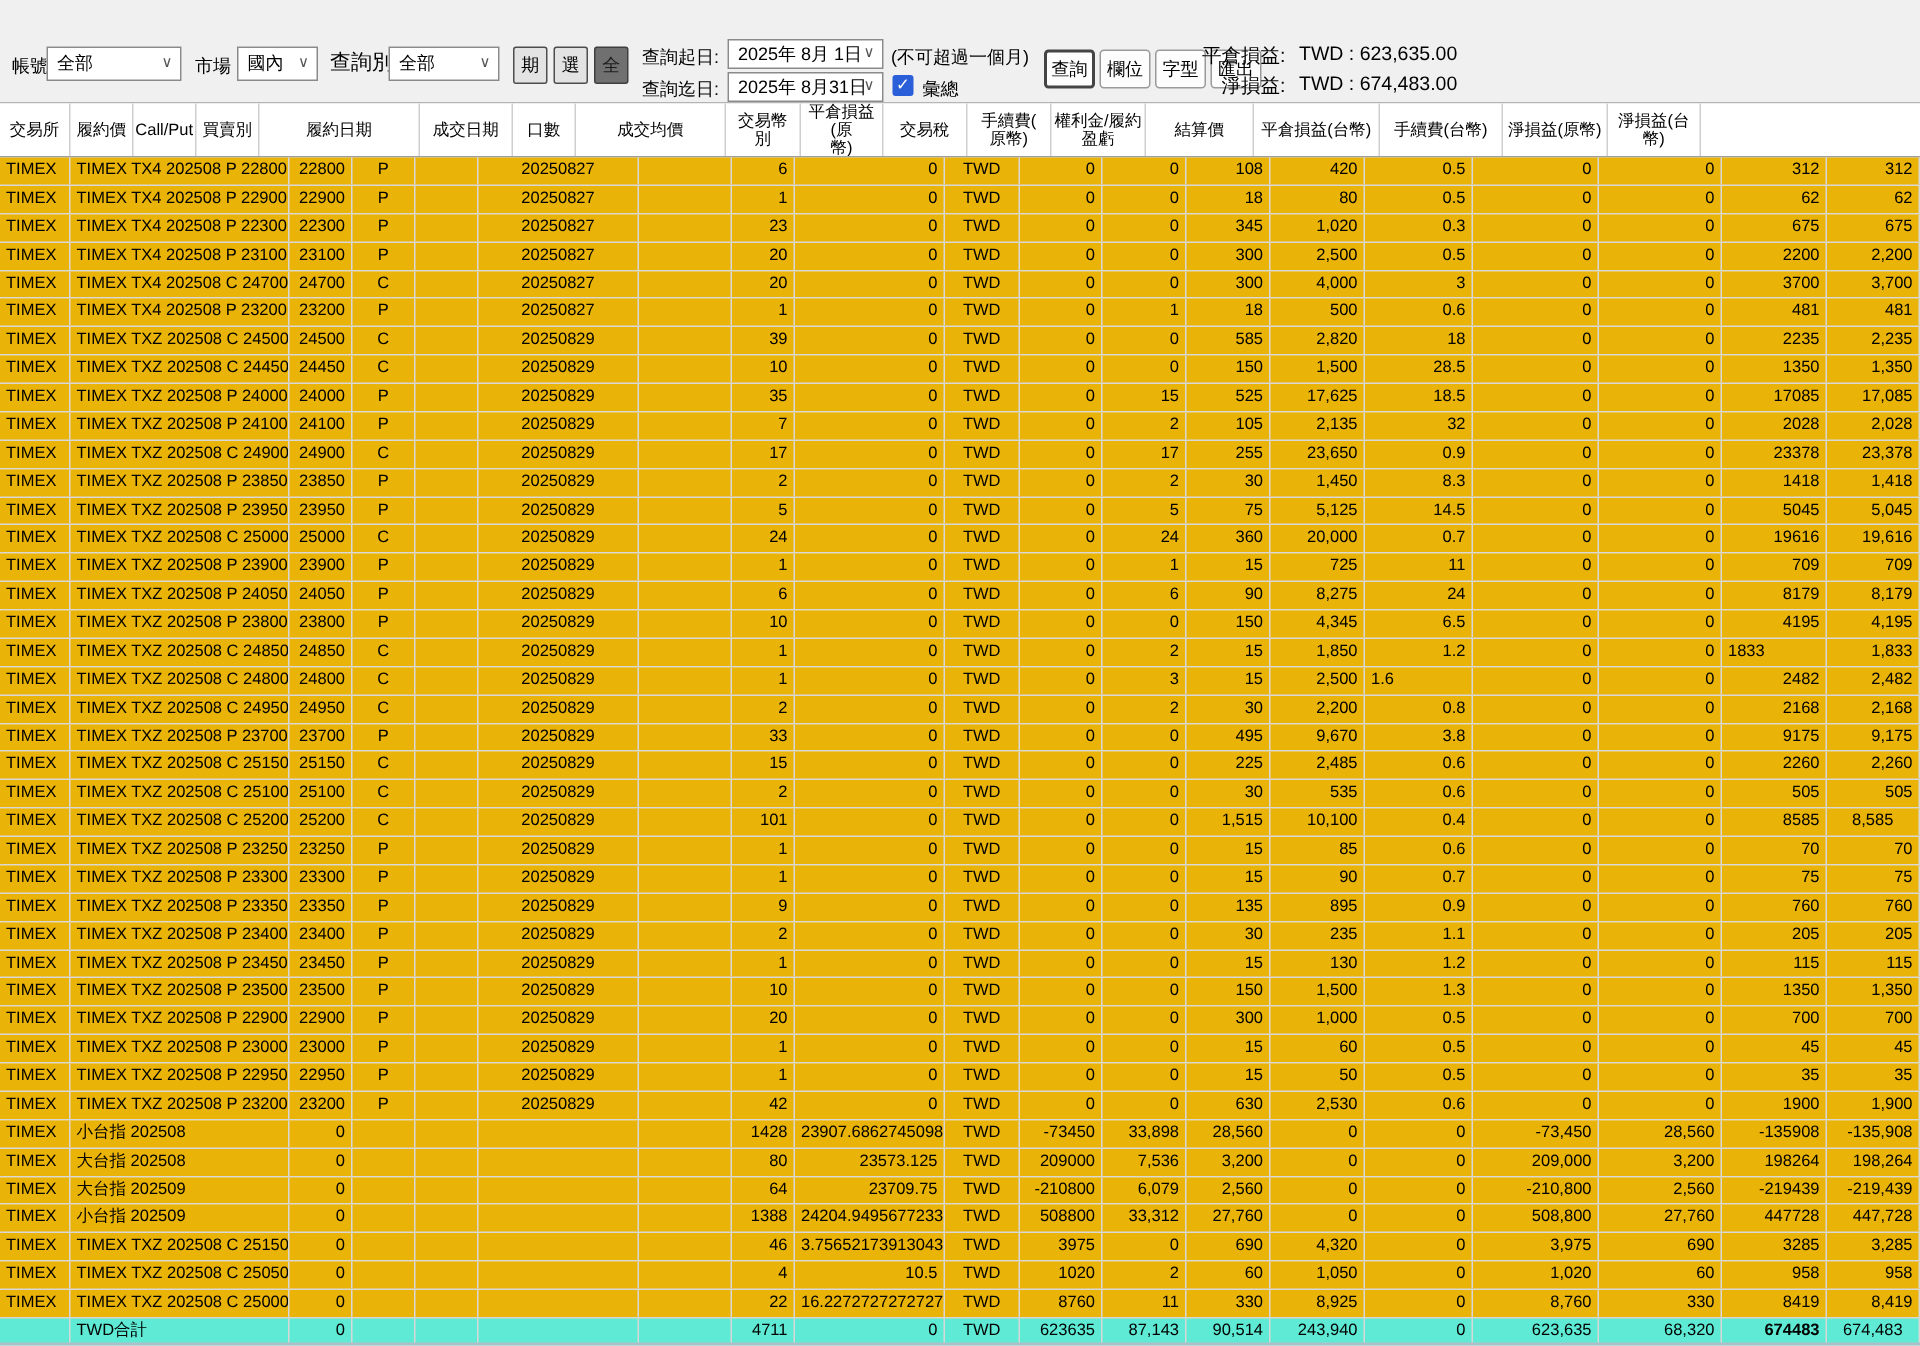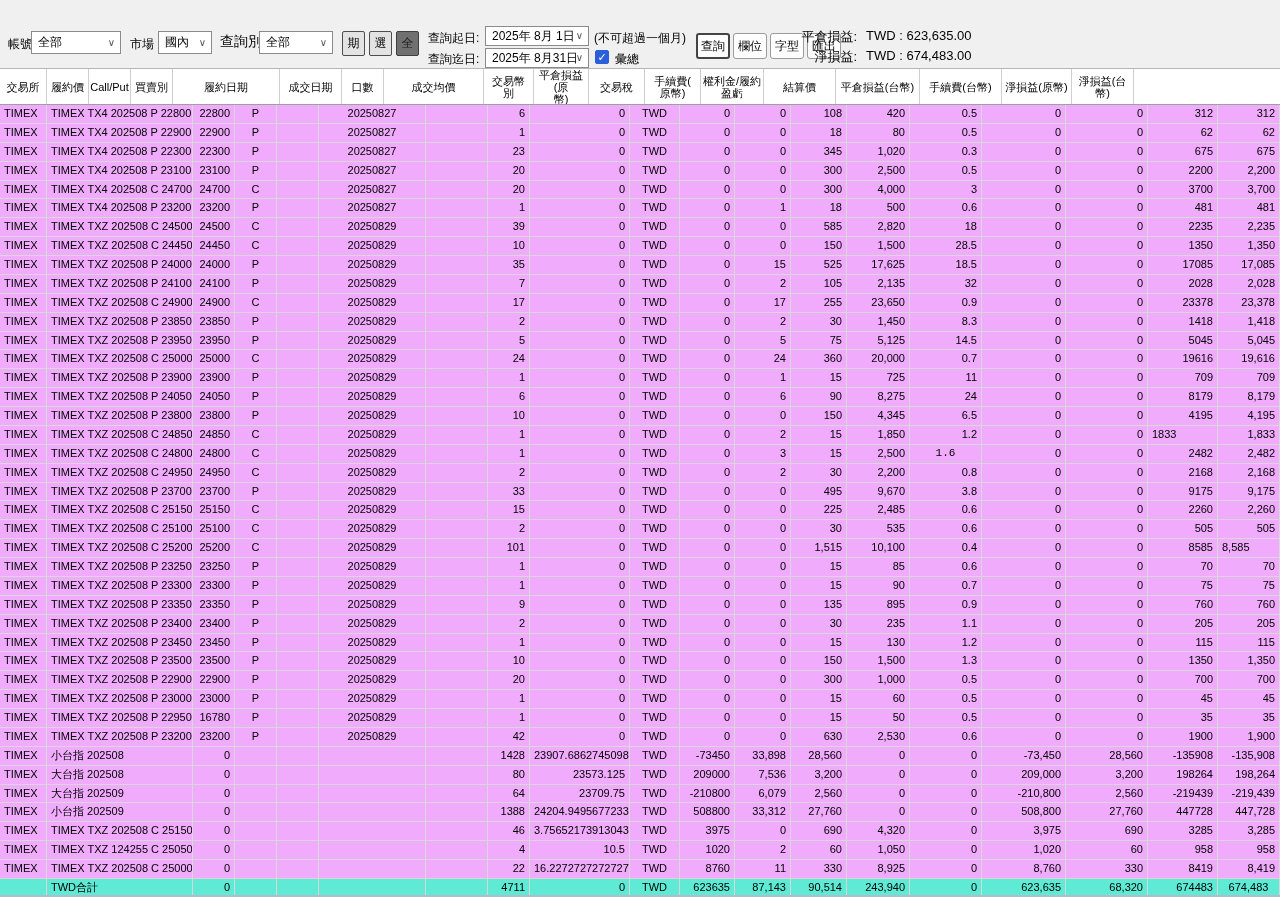--- a/index.html
+++ b/index.html
@@ -22,21 +22,21 @@
   .cmd-btn { position:absolute; width:34px; height:26px; background:#fdfdfd; border:1px solid #9a9a9a; border-radius:3px; font-size:12px; text-align:center; line-height:24px; }
   .cmd-btn.focused { border:2px solid #444; line-height:22px; }
   .checkbox { position:absolute; width:14px; height:14px; background:#2b5fd9; border:1px solid #2b5fd9; border-radius:2px; color:#fff; font-size:11px; line-height:13px; text-align:center; }
   .summary-label { position:absolute; width:62px; text-align:right; font-size:13px; }
   .summary-value { position:absolute; font-size:13px; white-space:nowrap; }
 
   
   .grid { position:absolute; left:0; top:68px; width:1280px; height:829px; background:#fff; border-top:1px solid #b5b5b5; }
   .grid-header { display:flex; height:36px; border-bottom:1px solid #9f9f9f; background:#fff; }
   .header-cell { border-right:1px solid #cfcfcf; font-size:11px; line-height:12px; display:flex; align-items:center; justify-content:center; text-align:center; white-space:pre-line; overflow:hidden; }
-  .grid-row { display:flex; height:18.88px; border-bottom:1px solid #d8d8d8; background:#f0abfc; }
+  .grid-row { display:flex; height:18.88px; border-bottom:1px solid #d8d8d8; background:#eab308; }
   .grid-row.total { background:#5eead4; }
   .cell { border-right:1px solid #d8d8d8; font-size:11px; line-height:17.5px; padding:0 4px; white-space:nowrap; overflow:hidden; }
   .bottom-edge { position:absolute; left:0; bottom:0; width:1280px; height:2px; background:#aebfc9; }
 </style>
 </head>
 <body>
 
 <div class="window">
 
 
@@ -501,21 +501,21 @@
           <div class="cell" style="width: 42px; text-align: center;"></div>
           <div class="cell" style="width: 107px; text-align: center;">20250829</div>
           <div class="cell" style="width: 62px; text-align: center;"></div>
           <div class="cell" style="width: 42px; text-align: right;">1</div>
           <div class="cell" style="width: 100px; text-align: right;">0</div>
           <div class="cell" style="width: 50px; text-align: center;">TWD</div>
           <div class="cell" style="width: 55px; text-align: right;">0</div>
           <div class="cell" style="width: 56px; text-align: right;">3</div>
           <div class="cell" style="width: 56px; text-align: right;">15</div>
           <div class="cell" style="width: 63px; text-align: right;">2,500</div>
-          <div class="cell" style="width: 72px; text-align: center; font-family: Liberation Mono, monospace;">1.6</div>
+          <div class="cell" style="width: 72px; text-align: left;">1.6</div>
           <div class="cell" style="width: 84px; text-align: right;">0</div>
           <div class="cell" style="width: 82px; text-align: right;">0</div>
           <div class="cell" style="width: 70px; text-align: right;">2482</div>
           <div class="cell" style="width: 62px; text-align: right;">2,482</div>
         </div>
         <div class="grid-row">
           <div class="cell" style="width: 47px; text-align: left;">TIMEX</div>
           <div class="cell" style="width: 146px; text-align: left;">TIMEX TXZ 202508 C 24950</div>
           <div class="cell" style="width: 42px; text-align: right;">24950</div>
           <div class="cell" style="width: 42px; text-align: center;">C</div>
@@ -610,21 +610,21 @@
           <div class="cell" style="width: 100px; text-align: right;">0</div>
           <div class="cell" style="width: 50px; text-align: center;">TWD</div>
           <div class="cell" style="width: 55px; text-align: right;">0</div>
           <div class="cell" style="width: 56px; text-align: right;">0</div>
           <div class="cell" style="width: 56px; text-align: right;">1,515</div>
           <div class="cell" style="width: 63px; text-align: right;">10,100</div>
           <div class="cell" style="width: 72px; text-align: right;">0.4</div>
           <div class="cell" style="width: 84px; text-align: right;">0</div>
           <div class="cell" style="width: 82px; text-align: right;">0</div>
           <div class="cell" style="width: 70px; text-align: right;">8585</div>
-          <div class="cell" style="width: 62px; text-align: left;">8,585</div>
+          <div class="cell" style="width: 62px; text-align: center;">8,585</div>
         </div>
         <div class="grid-row">
           <div class="cell" style="width: 47px; text-align: left;">TIMEX</div>
           <div class="cell" style="width: 146px; text-align: left;">TIMEX TXZ 202508 P 23250</div>
           <div class="cell" style="width: 42px; text-align: right;">23250</div>
           <div class="cell" style="width: 42px; text-align: center;">P</div>
           <div class="cell" style="width: 42px; text-align: center;"></div>
           <div class="cell" style="width: 107px; text-align: center;">20250829</div>
           <div class="cell" style="width: 62px; text-align: center;"></div>
           <div class="cell" style="width: 42px; text-align: right;">1</div>
@@ -783,21 +783,21 @@
           <div class="cell" style="width: 63px; text-align: right;">60</div>
           <div class="cell" style="width: 72px; text-align: right;">0.5</div>
           <div class="cell" style="width: 84px; text-align: right;">0</div>
           <div class="cell" style="width: 82px; text-align: right;">0</div>
           <div class="cell" style="width: 70px; text-align: right;">45</div>
           <div class="cell" style="width: 62px; text-align: right;">45</div>
         </div>
         <div class="grid-row">
           <div class="cell" style="width: 47px; text-align: left;">TIMEX</div>
           <div class="cell" style="width: 146px; text-align: left;">TIMEX TXZ 202508 P 22950</div>
-          <div class="cell" style="width: 42px; text-align: right;">16780</div>
+          <div class="cell" style="width: 42px; text-align: right;">22950</div>
           <div class="cell" style="width: 42px; text-align: center;">P</div>
           <div class="cell" style="width: 42px; text-align: center;"></div>
           <div class="cell" style="width: 107px; text-align: center;">20250829</div>
           <div class="cell" style="width: 62px; text-align: center;"></div>
           <div class="cell" style="width: 42px; text-align: right;">1</div>
           <div class="cell" style="width: 100px; text-align: right;">0</div>
           <div class="cell" style="width: 50px; text-align: center;">TWD</div>
           <div class="cell" style="width: 55px; text-align: right;">0</div>
           <div class="cell" style="width: 56px; text-align: right;">0</div>
           <div class="cell" style="width: 56px; text-align: right;">15</div>
@@ -929,21 +929,21 @@
           <div class="cell" style="width: 56px; text-align: right;">690</div>
           <div class="cell" style="width: 63px; text-align: right;">4,320</div>
           <div class="cell" style="width: 72px; text-align: right;">0</div>
           <div class="cell" style="width: 84px; text-align: right;">3,975</div>
           <div class="cell" style="width: 82px; text-align: right;">690</div>
           <div class="cell" style="width: 70px; text-align: right;">3285</div>
           <div class="cell" style="width: 62px; text-align: right;">3,285</div>
         </div>
         <div class="grid-row">
           <div class="cell" style="width: 47px; text-align: left;">TIMEX</div>
-          <div class="cell" style="width: 146px; text-align: left;">TIMEX TXZ 124255 C 25050</div>
+          <div class="cell" style="width: 146px; text-align: left;">TIMEX TXZ 202508 C 25050</div>
           <div class="cell" style="width: 42px; text-align: right;">0</div>
           <div class="cell" style="width: 42px; text-align: center;"></div>
           <div class="cell" style="width: 42px; text-align: center;"></div>
           <div class="cell" style="width: 107px; text-align: center;"></div>
           <div class="cell" style="width: 62px; text-align: center;"></div>
           <div class="cell" style="width: 42px; text-align: right;">4</div>
           <div class="cell" style="width: 100px; text-align: right;">10.5</div>
           <div class="cell" style="width: 50px; text-align: center;">TWD</div>
           <div class="cell" style="width: 55px; text-align: right;">1020</div>
           <div class="cell" style="width: 56px; text-align: right;">2</div>
@@ -987,20 +987,20 @@
           <div class="cell" style="width: 42px; text-align: right;">4711</div>
           <div class="cell" style="width: 100px; text-align: right;">0</div>
           <div class="cell" style="width: 50px; text-align: center;">TWD</div>
           <div class="cell" style="width: 55px; text-align: right;">623635</div>
           <div class="cell" style="width: 56px; text-align: right;">87,143</div>
           <div class="cell" style="width: 56px; text-align: right;">90,514</div>
           <div class="cell" style="width: 63px; text-align: right;">243,940</div>
           <div class="cell" style="width: 72px; text-align: right;">0</div>
           <div class="cell" style="width: 84px; text-align: right;">623,635</div>
           <div class="cell" style="width: 82px; text-align: right;">68,320</div>
-          <div class="cell" style="width: 70px; text-align: right;">674483</div>
+          <div class="cell" style="width: 70px; text-align: right; font-weight: bold;">674483</div>
           <div class="cell" style="width: 62px; text-align: center;">674,483</div>
         </div>
       </div>
   </div>
 
   <div class="bottom-edge"></div>
 </div>
 
 </body></html>

